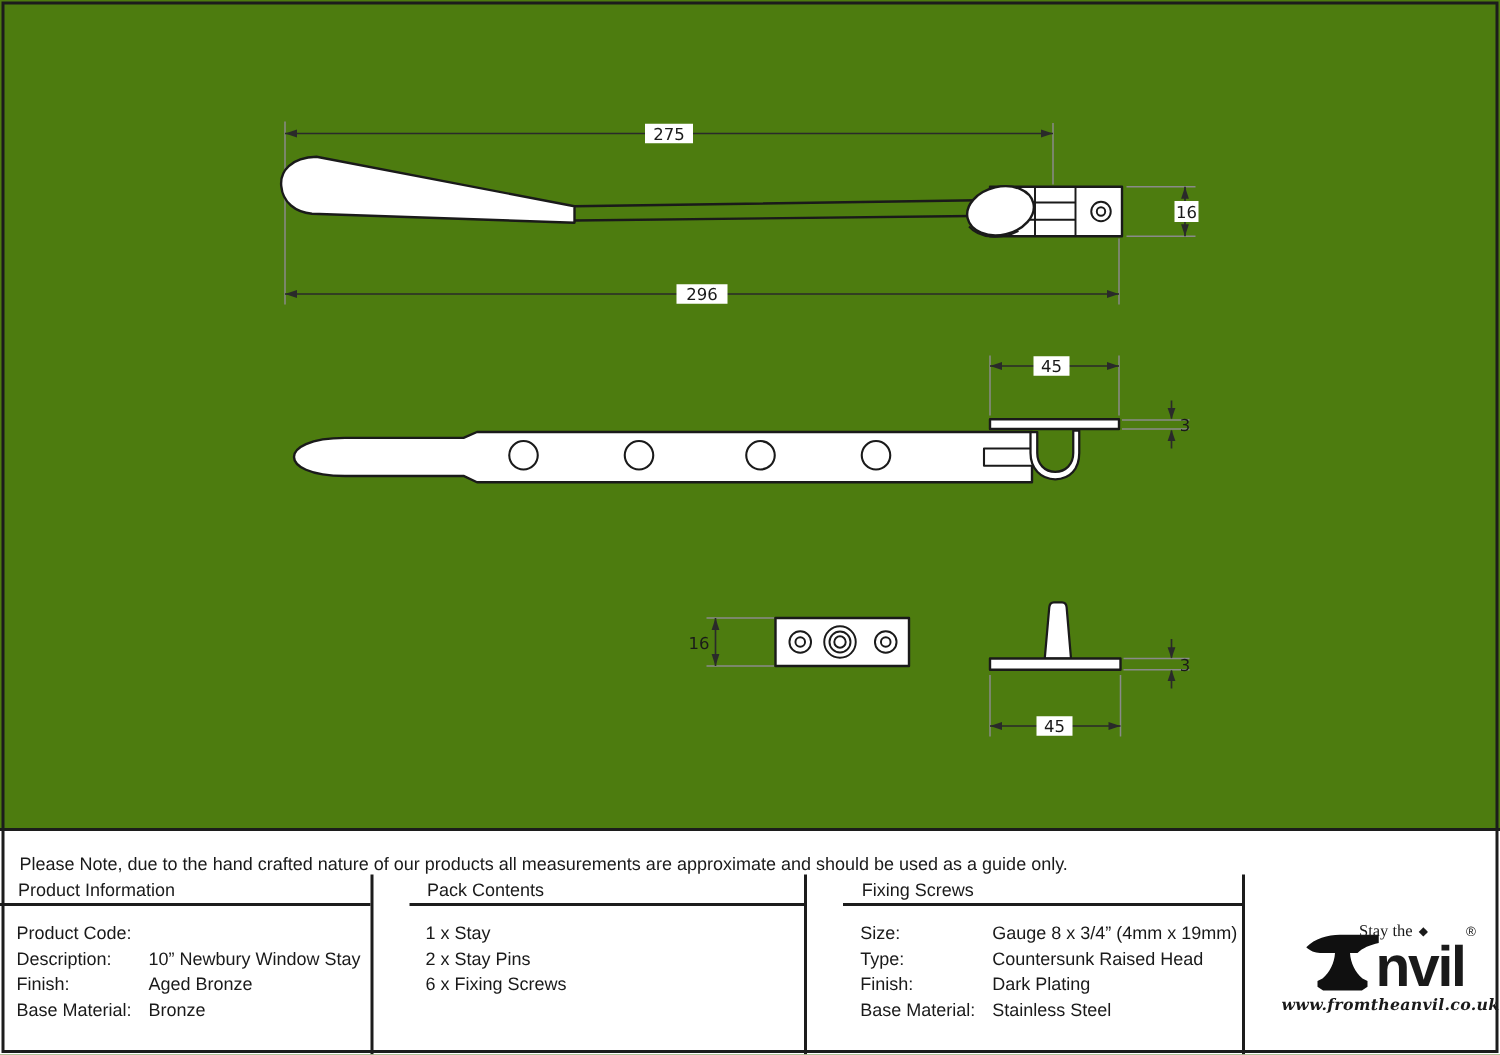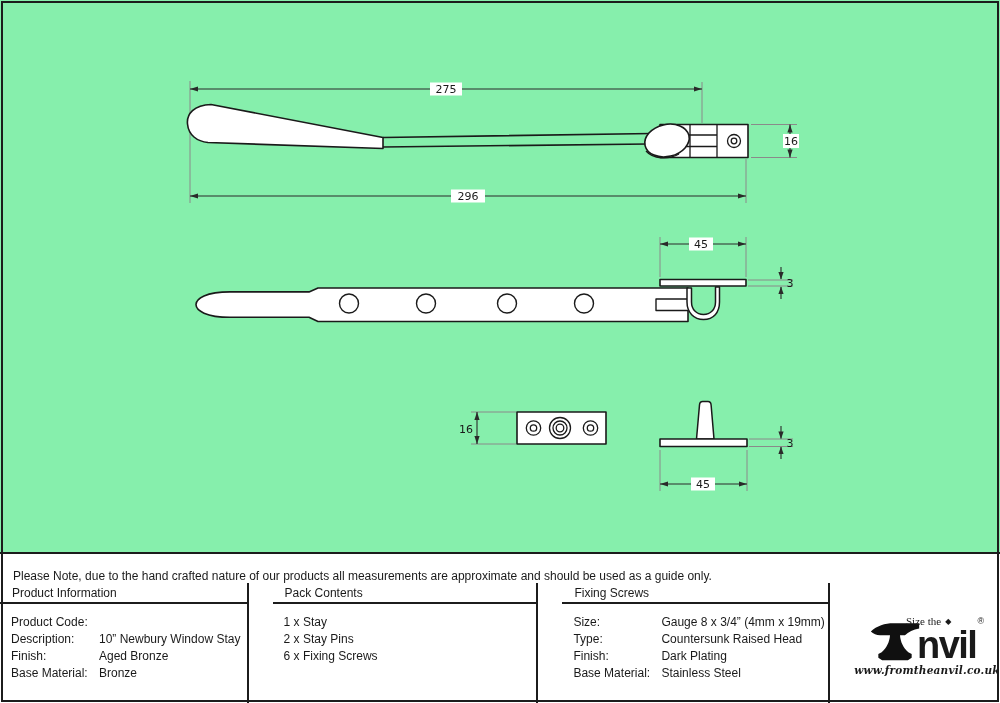--- a/index.html
+++ b/index.html
@@ -1,18 +1,18 @@
 <!DOCTYPE html>
 <html><head>
 <meta charset="utf-8">
 <style>
   * { margin:0; padding:0; box-sizing:border-box; }
   html,body { background:#e8e8e8; }
   .sheet {
-    position:relative; width:1000px; height:703px; background:#86efac;
+    position:relative; width:1000px; height:703px; background:#4d7c0f;
     font-family:"Liberation Sans", sans-serif; color:#1a1a1a; overflow:hidden;
   }
   .outer-border {
     position:absolute; inset:1px; border:2.5px solid #1c1c1c; pointer-events:none; z-index:5;
   }
   .drawing-svg { position:absolute; top:0; left:0; }
 
   
   .note-bar {
     position:absolute; top:552px; left:0; right:0; height:48px;
@@ -242,20 +242,20 @@
 
     <div class="t-col logo-cell">
       <div class="logo">
         <div class="logo-row">
           <svg class="anvil-glyph" viewBox="0 0 60 50">
             <path fill="#101010" d="M1,13 C8,6 18,3 28,3 L59,3 L59,9.5 C52,11 46,13.5 42,17.5 L36,17.5 C36.5,25.5 40,32.5 46,38 L50,40 L50,44.5 L45.5,47.5 L14.5,47.5 L10,44.5 L10,40 L14,38 C20,32.5 23.5,25.5 24,17.5 L12,17.5 C8,17.5 3.8,15.8 1,13 Z"></path>
           </svg>
           <span class="brand-rest">nvil</span>
           <span class="reg-mark">®</span>
           <span class="from-the">
-            <span>Size the</span><span class="diamond-mark">◆</span>
+            <span>Stay the</span><span class="diamond-mark">◆</span>
           </span>
         </div>
         <div class="logo-url">www.fromtheanvil.co.uk</div>
       </div>
     </div>
   </div>
 </div>
 
 </body></html>

